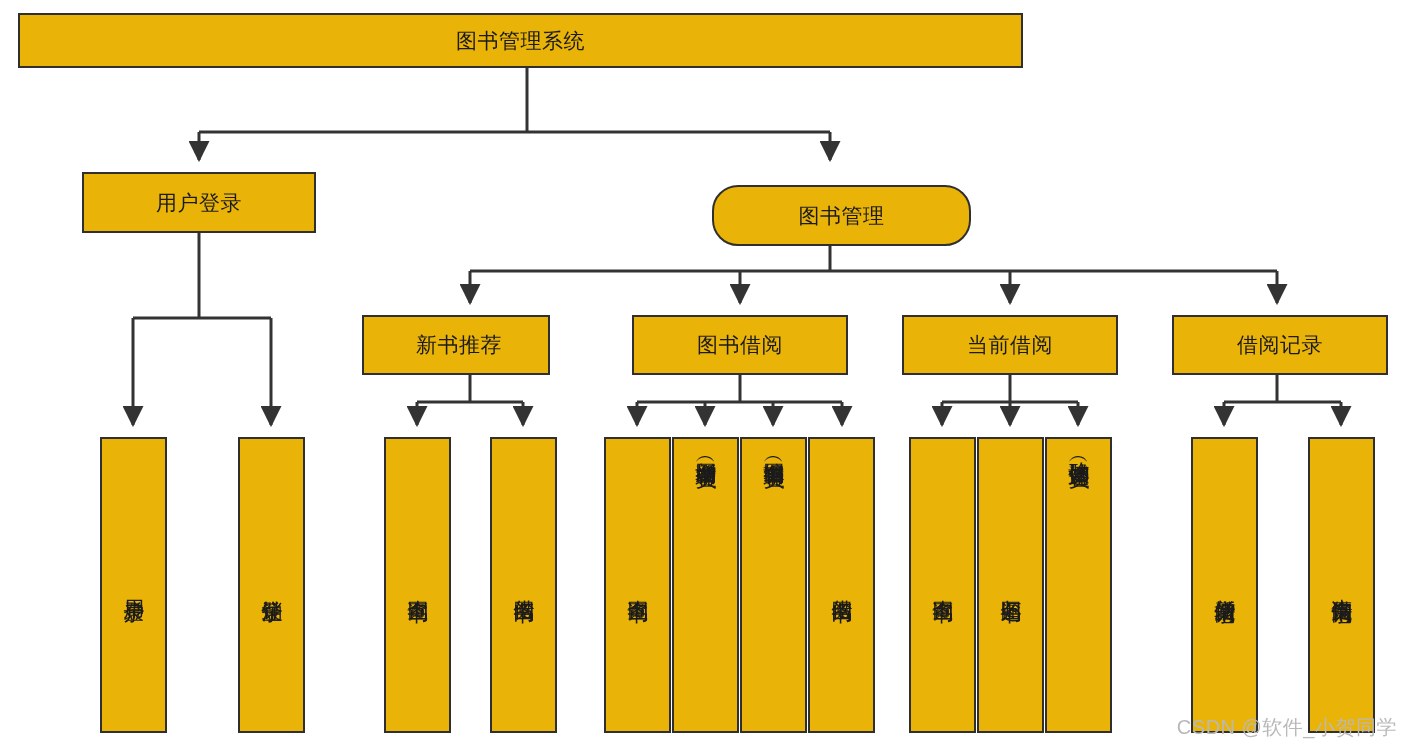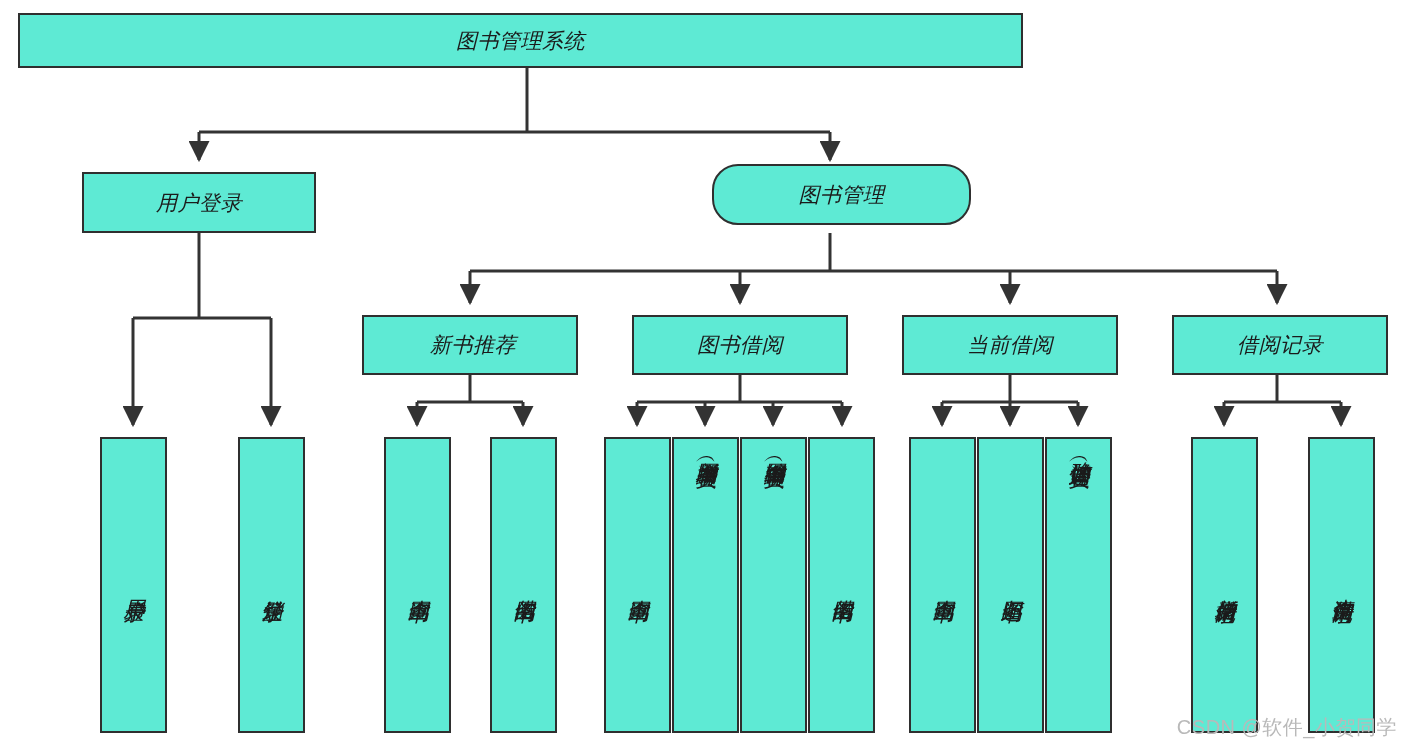--- a/index.html
+++ b/index.html
@@ -18,25 +18,24 @@
     position: absolute;
     left: 0;
     top: 0;
     width: 1405px;
     height: 747px;
   }
   .node-box {
     position: absolute;
     box-sizing: border-box;
     border: 2.5px solid #2f2f2f;
-    background: #5eead4;
+    background: #eab308;
     display: flex;
     align-items: center;
     justify-content: center;
-    font-style: italic;
   }
   .node-label-h {
     font-size: 21px;
     color: #1b1b1b;
     letter-spacing: 0.5px;
     line-height: 1.1;
     white-space: nowrap;
     text-align: center;
   }
   .node-label-v {
@@ -131,25 +130,25 @@
     </g>
   </svg>
 
   <div class="node-box" style="left:18px; top:13px; width:1005px; height:55px;">
     <span class="node-label-h">图书管理系统</span>
   </div>
 
   <div class="node-box" style="left:82px; top:172px; width:234px; height:61px;">
     <span class="node-label-h">用户登录</span>
   </div>
-  <div class="node-box" style="left:712px; top:164px; width:259px; height:61px;border-radius:26px;">
+  <div class="node-box" style="left:712px; top:185px; width:259px; height:61px;border-radius:26px;">
     <span class="node-label-h">图书管理</span>
   </div>
 
-  <div class="node-box" style="left:362px; top:315px; width:216px; height:60px;padding-left:6px;">
+  <div class="node-box" style="left:362px; top:315px; width:188px; height:60px;padding-left:6px;">
     <span class="node-label-h">新书推荐</span>
   </div>
   <div class="node-box" style="left:902px; top:315px; width:216px; height:60px;">
     <span class="node-label-h">当前借阅</span>
   </div>
   <div class="node-box" style="left:632px; top:315px; width:216px; height:60px;">
     <span class="node-label-h">图书借阅</span>
   </div>
   <div class="node-box" style="left:1172px; top:315px; width:216px; height:60px;align-items:center;">
     <span class="node-label-h">借阅记录</span>

